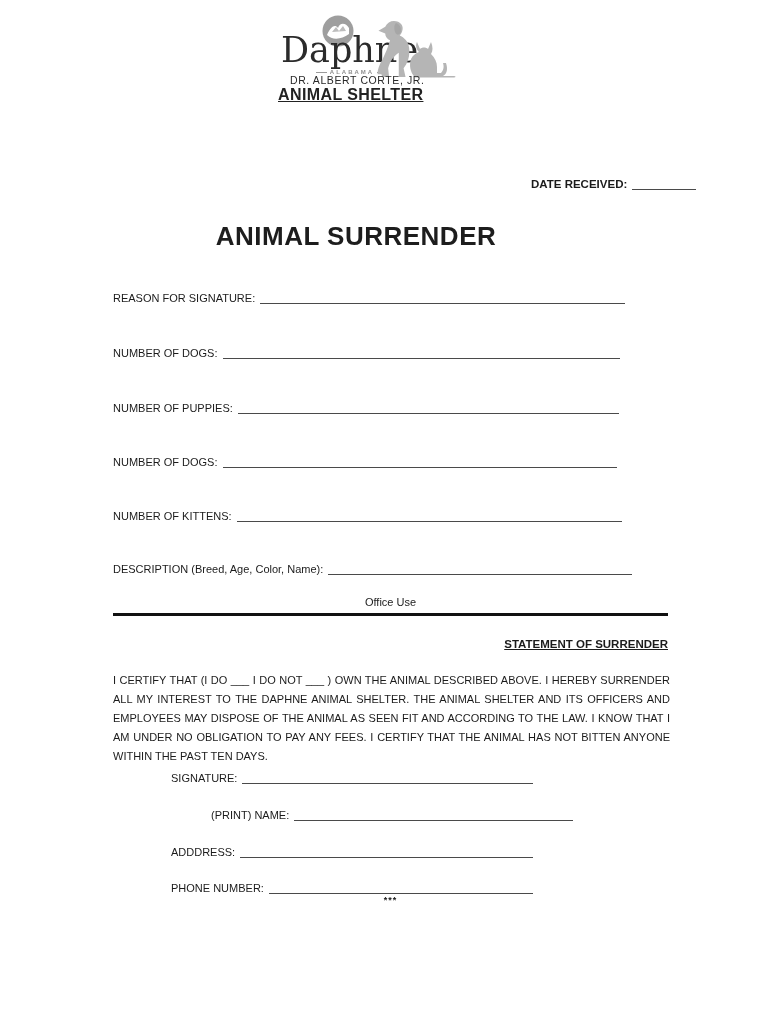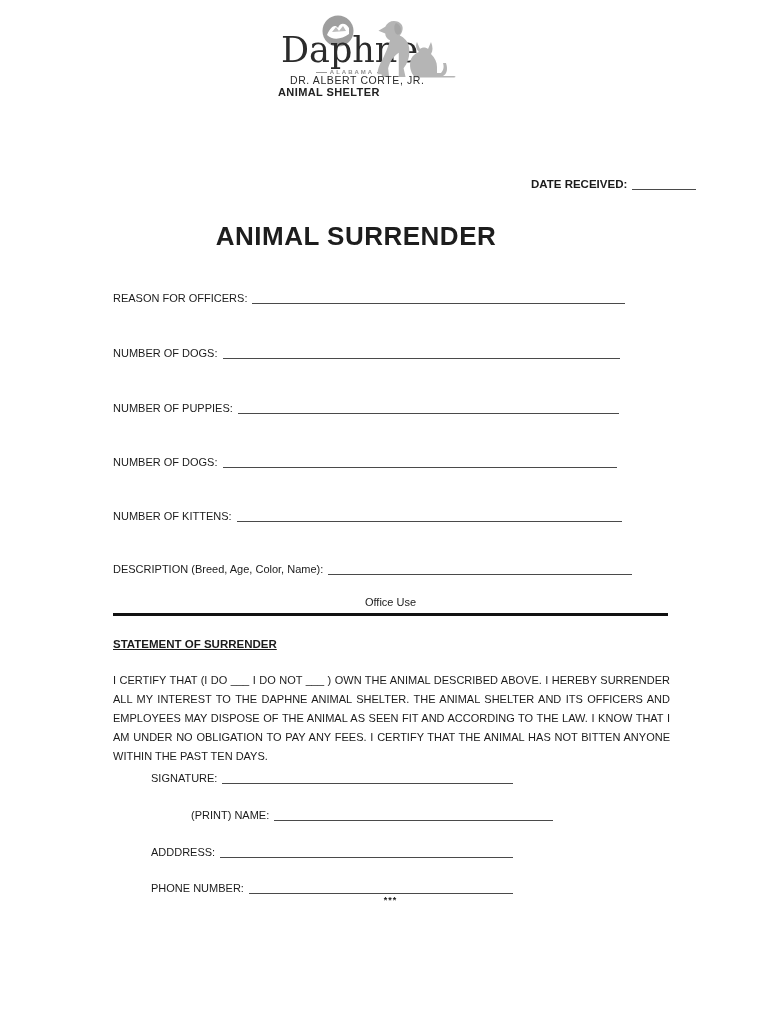--- a/index.html
+++ b/index.html
@@ -31,21 +31,21 @@
   }
   .dog-svg { position: absolute; left: 372px; top: 20px; }
   .cat-svg { position: absolute; left: 408px; top: 41px; }
   .director {
     position: absolute; left: 290px; top: 74px;
     font-family: Liberation Sans, sans-serif;
     font-size: 10.5px; letter-spacing: 0.6px; color: #2a2a2a;
   }
   .org {
     position: absolute; left: 278px; top: 86px;
-    font-size: 11px; font-weight: bold; letter-spacing: 0.4px; color: #222;
+    font-size: 16px; font-weight: bold; letter-spacing: 0.4px; color: #222; text-decoration: underline;
   }
   
   .address {
     position: absolute; left: 0; top: 123px; width: 690px;
     text-align: center;
     font-family: "Liberation Serif", serif;
     font-size: 13.5px; line-height: 15.5px; color: #111;
   }
   .address .bullet { font-size: 9px; vertical-align: 1px; }
   
@@ -81,30 +81,30 @@
     position: absolute; left: 113px; top: 596px; width: 555px;
     text-align: center; font-size: 11px;
   }
   .thick-rule {
     position: absolute; left: 113px; top: 613px; width: 555px; height: 3px;
     background: #111;
   }
   
   .statement-heading {
     position: absolute; left: 113px; top: 638px; width: 555px;
-    text-align: left; font-size: 11.5px; font-weight: bold;
+    text-align: right; font-size: 11.5px; font-weight: bold;
   }
   .statement-heading span { text-decoration: underline; }
   .statement-body {
     position: absolute; left: 113px; top: 671px; width: 557px;
     font-size: 11px; line-height: 19px; text-align: justify; color: #1b1b1b;
   }
   
   .sig-row {
-    position: absolute; left: 151px; width: 362px;
+    position: absolute; left: 171px; width: 362px;
     display: flex; align-items: flex-end;
     font-size: 11px; white-space: nowrap; justify-content: center;
   }
   .s0 { top: 771px; } .s1 { top: 808px; margin-left: 40px; } .s2 { top: 845px; } .s3 { top: 881px; }
   
   .stars {
     position: absolute; left: 113px; top: 895px; width: 555px;
     text-align: center; font-size: 9px; font-weight: bold; letter-spacing: 1px;
   }
 </style>
@@ -149,21 +149,21 @@
 
 
   <div class="date-row">
     <span>DATE RECEIVED:</span>
     <span class="blank"></span>
   </div>
 
   <div class="doc-title">ANIMAL SURRENDER</div>
 
   <div class="field-row f0">
-    <span>REASON FOR OFFICERS:</span>
+    <span>REASON FOR SIGNATURE:</span>
     <span class="blank"></span>
   </div>
   <div class="field-row f1">
     <span>NUMBER OF DOGS:</span>
     <span class="blank"></span>
   </div>
   <div class="field-row f2">
     <span>NUMBER OF PUPPIES:</span>
     <span class="blank"></span>
   </div>

